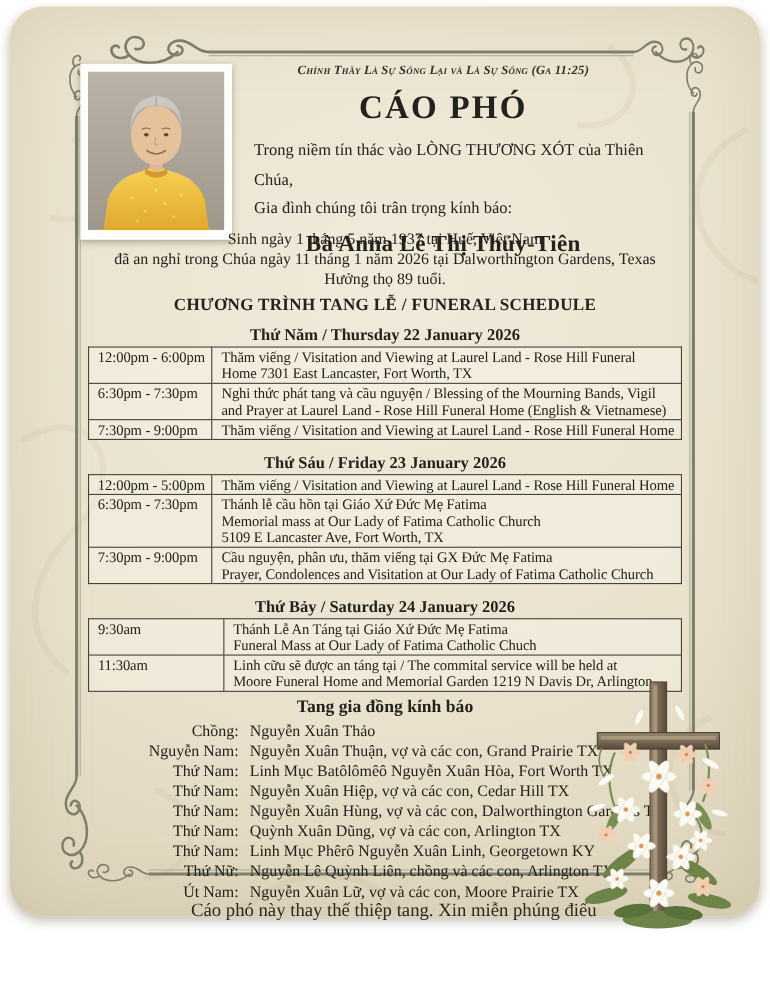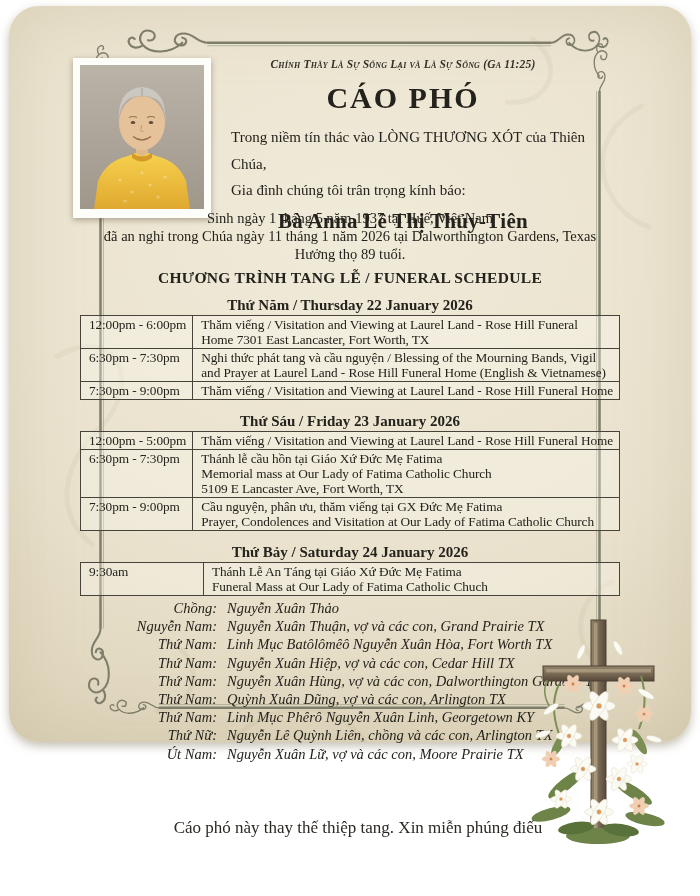--- a/index.html
+++ b/index.html
@@ -8,21 +8,21 @@
     --table-border:#46433a; --dress-yellow:#f2c63e; --cross-wood:#6e6150;
     --lily-white:#fbfaf3; --leaf-green:#6d8347;
   }
   html,body{margin:0;padding:0;}
   body{
     width:700px;height:896px;position:relative;overflow:hidden;
     background:var(--page-bg);color:var(--text);
     font-family:"Liberation Serif","DejaVu Serif",serif;
   }
   .card{
-    position:absolute;left:9px;top:6px;width:682px;height:736px;border-radius:30px;
+    position:absolute;left:9px;top:6px;width:682px;height:827px;border-radius:30px;
     background:radial-gradient(120% 90% at 50% 30%, #f0ead9 0%, #e9e1cc 55%, #ddd3ba 86%, #d2c7a9 100%);
     box-shadow:0 4px 10px rgba(140,130,105,.5), inset 0 0 70px rgba(190,178,145,.38);
   }
   .overlay-svg{position:absolute;inset:0;width:100%;height:100%;pointer-events:none;}
   
   .photo{
     position:absolute;left:64px;top:52px;width:124px;height:144px;
     background:#fdfdfa;padding:7px 7px 9px 7px;
     box-shadow:0 2px 6px rgba(90,80,60,.45);
   }
@@ -40,21 +40,21 @@
   .day-heading{font-size:15px;font-weight:bold;line-height:18px;margin:9px auto 1px;}
   .day-heading.gap2{margin-top:12px;}
   table.sched{width:540px;margin:0 auto;border-collapse:collapse;background:rgba(252,249,240,.35);}
   table.sched td{
     border:1px solid var(--table-border);font-size:13.3px;line-height:15px;
     padding:1px 6px 1px 8px;text-align:left;vertical-align:top;letter-spacing:-.1px;white-space:nowrap;
   }
   td.time-cell{width:108px;}
   .family-heading{font-size:16px;font-weight:bold;margin-top:4px;line-height:20px;}
   .family-list{margin-top:3px;text-align:left;font-size:14.5px;line-height:18.2px;}
-  .family-row{display:grid;grid-template-columns:178px 1fr;column-gap:10px;font-style:italic;}
+  .family-row{display:grid;grid-template-columns:178px 1fr;column-gap:10px;}
   .family-relation{text-align:right;}
   .family-name{white-space:nowrap;}
   
   .cross-art{position:absolute;left:512px;top:608px;width:155px;height:238px;}
   .footer-note{
     position:absolute;left:16px;right:0;top:812px;text-align:center;
     font-size:17px;color:#2c2922;
   }
 </style>
 </head>
@@ -204,23 +204,28 @@
             </tr>
           </tbody>
         </table>
         <div class="day-heading gap2">Thứ Bảy / Saturday 24 January 2026</div>
         <table class="sched">
           <tbody>
             <tr>
               <td class="time-cell">9:30am</td>
               <td class="desc-cell">Thánh Lễ An Táng tại Giáo Xứ Đức Mẹ Fatima<br>Funeral Mass at Our Lady of Fatima Catholic Chuch</td>
             </tr>
+            <tr>
+              <td class="time-cell">11:30am</td>
+              <td class="desc-cell">Linh cữu sẽ được an táng tại / The commital service will be held at<br>Moore Funeral Home and Memorial Garden 1219 N Davis Dr, Arlington</td>
+            </tr>
           </tbody>
         </table>
       </div>
+    <div class="family-heading">Tang gia đồng kính báo</div>
     <div class="family-list">
         <div class="family-row">
           <span class="family-relation">Chồng:</span>
           <span class="family-name">Nguyễn Xuân Thảo</span>
         </div>
         <div class="family-row">
           <span class="family-relation">Nguyễn Nam:</span>
           <span class="family-name">Nguyễn Xuân Thuận, vợ và các con, Grand Prairie TX</span>
         </div>
         <div class="family-row">

